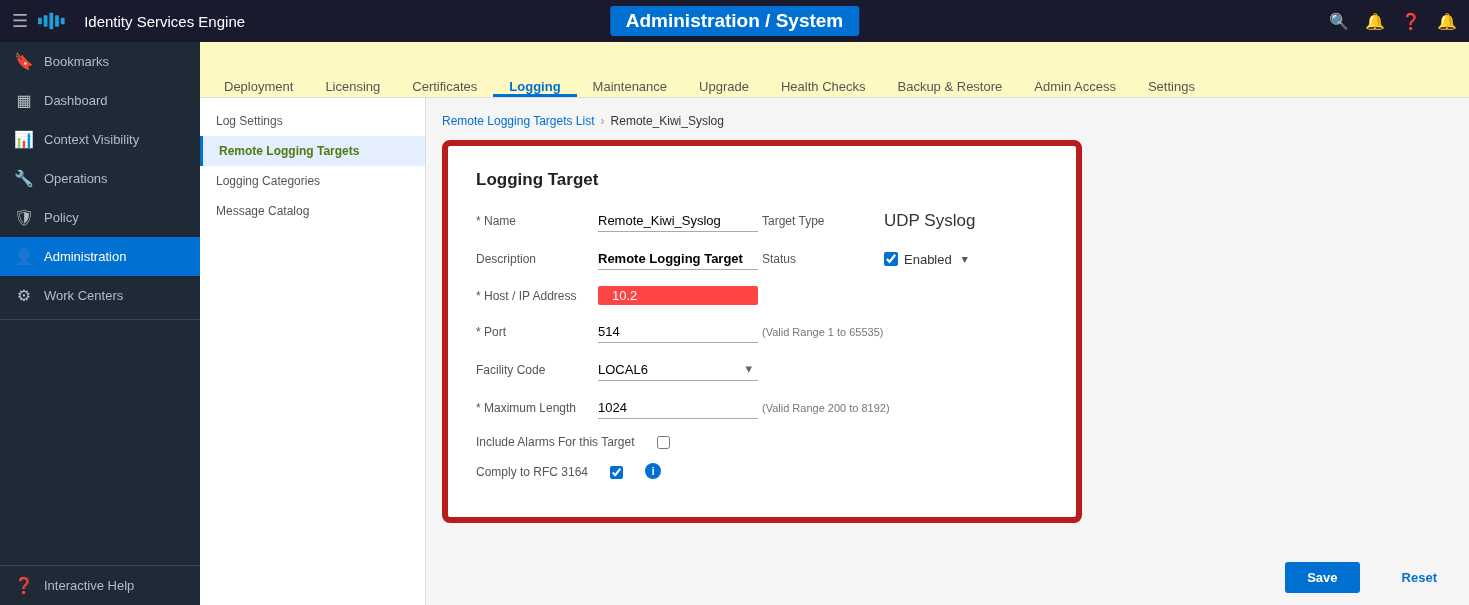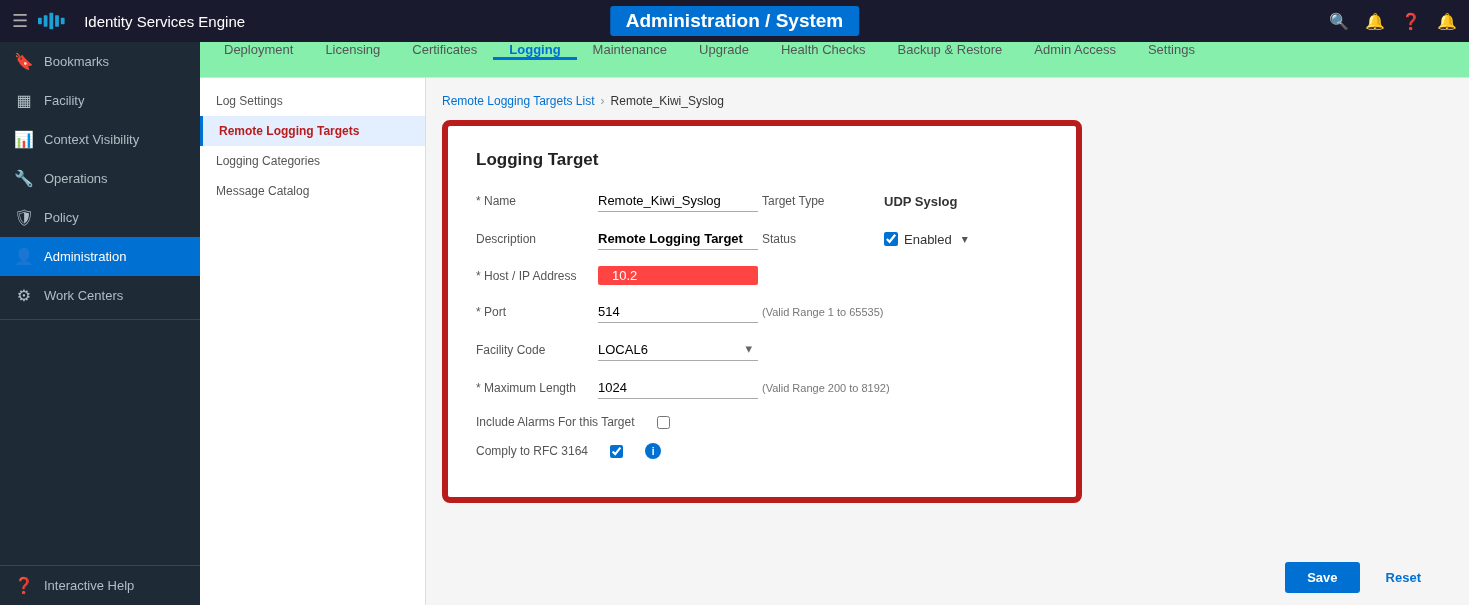--- a/index.html
+++ b/index.html
@@ -106,26 +106,26 @@
     .main {
       flex: 1;
       display: flex;
       flex-direction: column;
       background: #f5f5f5;
       overflow: hidden;
     }
 
     
     .tab-bar {
-      background: #86efac;
-      display: flex;
-      align-items: flex-start;
+      background: #fef9c3;
+      display: flex;
+      align-items: flex-end;
       border-bottom: 1px solid #ddd;
       padding: 0 8px;
-      height: 36px;
+      height: 56px;
       flex-shrink: 0;
     }
     .tab {
       padding: 0 16px;
       display: flex;
       align-items: center;
       cursor: pointer;
       font-size: 13px;
       color: #555;
       border-bottom: 3px solid transparent;
@@ -153,21 +153,21 @@
       padding-top: 8px;
     }
     .sub-nav-item {
       padding: 8px 16px;
       cursor: pointer;
       font-size: 12px;
       color: #555;
     }
     .sub-nav-item.active {
       background: #e3eeff;
-      color: #b91c1c;
+      color: #4d7c0f;
       border-left: 3px solid #0070d2;
       font-weight: 600;
     }
 
     
     .page-body {
       flex: 1;
       padding: 16px;
       overflow-y: auto;
       position: relative;
@@ -212,23 +212,23 @@
       align-items: center;
       gap: 12px;
     }
     .form-label {
       font-size: 12px;
       color: #555;
       white-space: nowrap;
       min-width: 110px;
     }
     .form-value {
-      font-size: 13px;
+      font-size: 17px;
       color: #333;
-      font-weight: 700;
+      font-weight: 400;
     }
     .form-input {
       border: none;
       border-bottom: 1px solid #aaa;
       padding: 3px 0;
       font-size: 13px;
       width: 160px;
       outline: none;
       background: transparent;
     }
@@ -273,21 +273,21 @@
       width: 14px;
       height: 14px;
       accent-color: #0070d2;
     }
     .hint-text {
       font-size: 11px;
       color: #777;
     }
     .checkbox-row {
       display: flex;
-      align-items: center;
+      align-items: flex-end;
       gap: 22px;
       margin-bottom: 14px;
     }
     .info-icon {
       width: 16px;
       height: 16px;
       border-radius: 50%;
       background: #0070d2;
       color: white;
       font-size: 10px;
@@ -301,24 +301,24 @@
       color: #555;
       font-size: 12px;
       margin-left: 4px;
       cursor: pointer;
     }
 
     
     .action-bar {
       position: absolute;
       bottom: 0;
-      right: 16px;
+      right: 0;
       padding: 12px 16px;
       display: flex;
-      gap: 10px;
+      gap: 26px;
     }
     .btn-save {
       background: #0070d2;
       color: white;
       border: none;
       padding: 8px 22px;
       font-size: 13px;
       border-radius: 3px;
       cursor: pointer;
       font-weight: 600;
@@ -359,21 +359,21 @@
 
 <div class="layout">
 
   <div class="sidebar">
     <div class="sidebar-item">
       <span class="sidebar-icon">🔖</span>
       <span>Bookmarks</span>
     </div>
     <div class="sidebar-item">
       <span class="sidebar-icon">▦</span>
-      <span>Facility</span>
+      <span>Dashboard</span>
     </div>
     <div class="sidebar-item">
       <span class="sidebar-icon">📊</span>
       <span>Context Visibility</span>
     </div>
     <div class="sidebar-item">
       <span class="sidebar-icon">🔧</span>
       <span>Operations</span>
     </div>
     <div class="sidebar-item">

